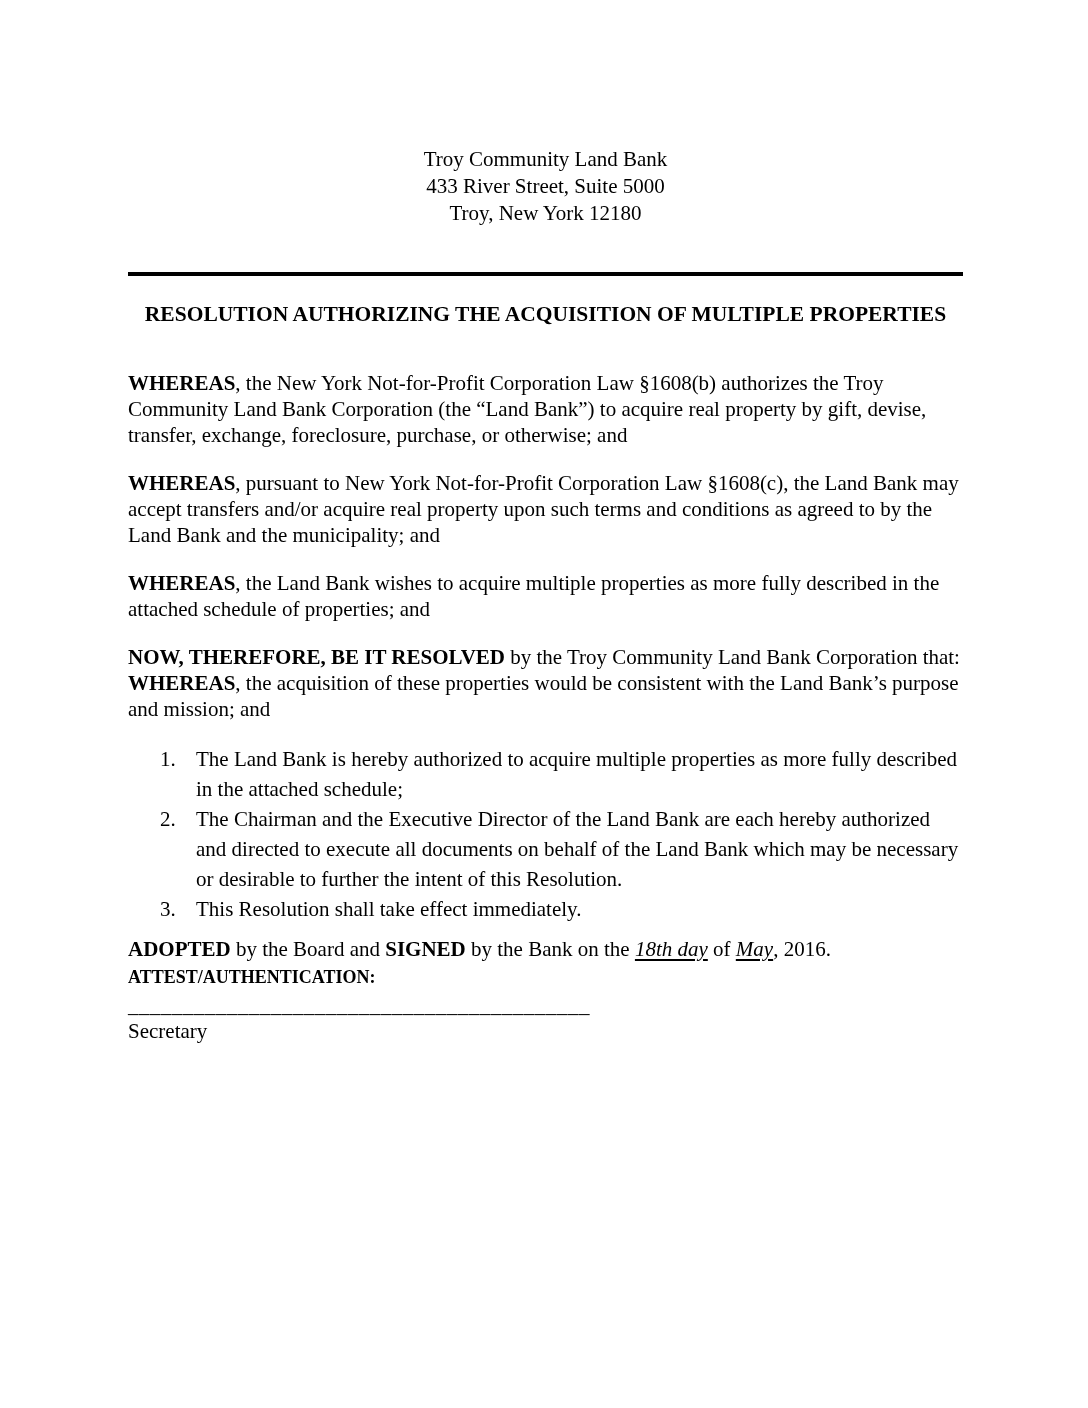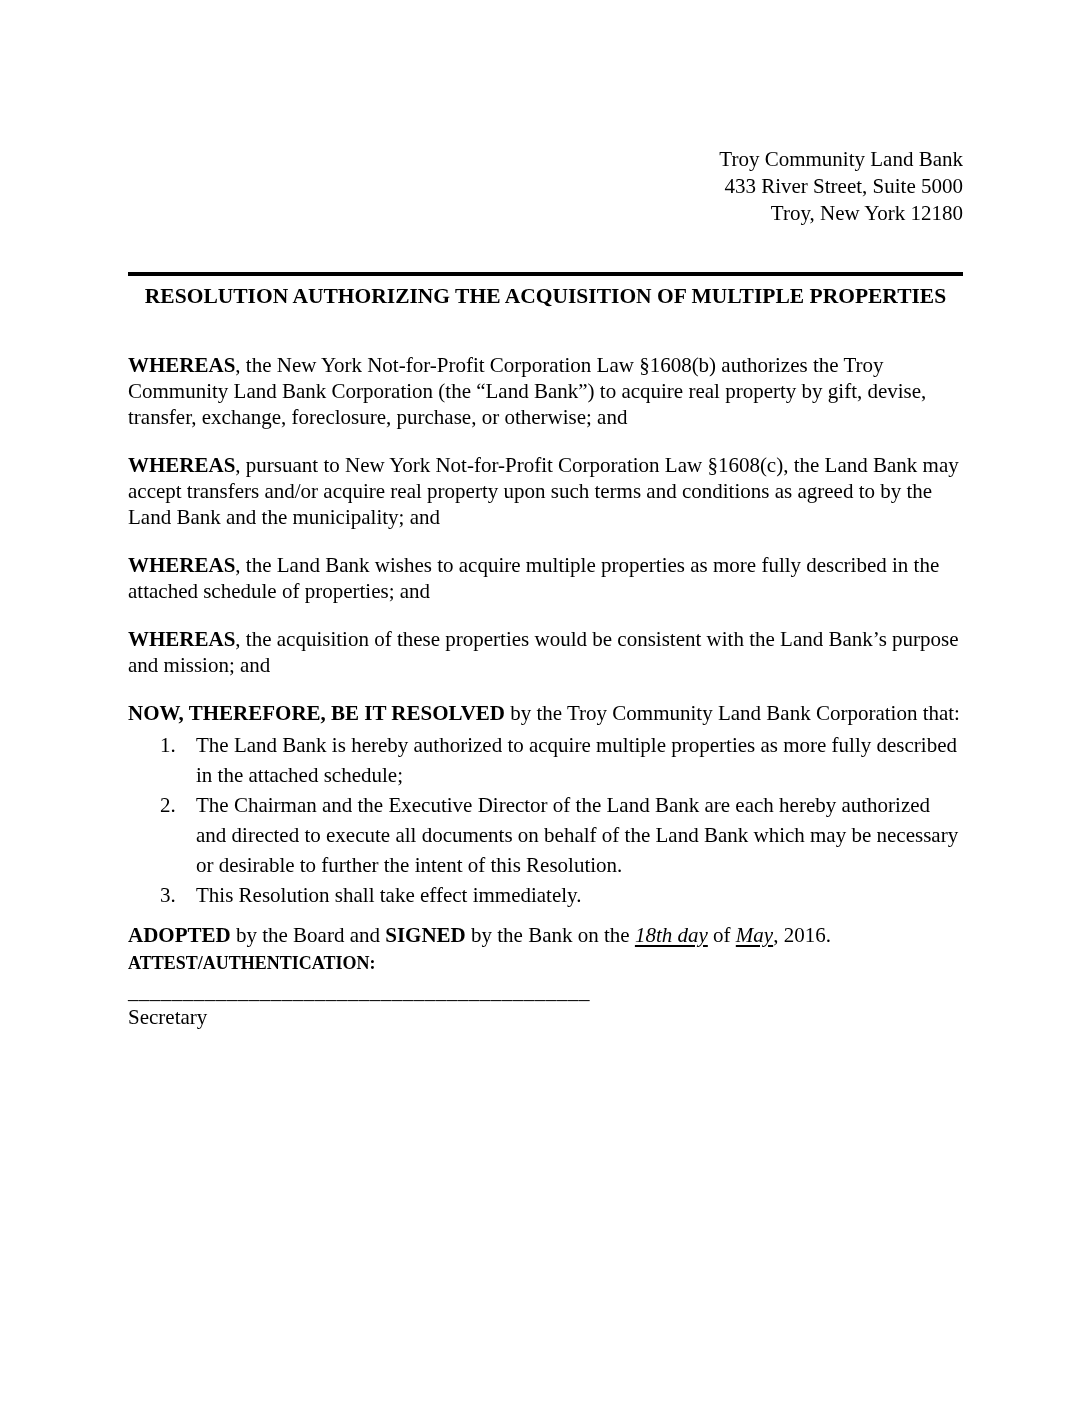--- a/index.html
+++ b/index.html
@@ -11,28 +11,28 @@
     width: 1088px;
     height: 1408px;
     background: #ffffff;
     color: #000000;
     font-family: "Liberation Serif", "DejaVu Serif", serif;
     box-sizing: border-box;
     padding: 146px 125px 0 128px;
     overflow: hidden;
   }
   .header {
-    text-align: right;
+    text-align: center;
     font-size: 21px;
     line-height: 27px;
   }
   .title-block {
     margin-top: 45px;
     border-top: 4px solid #000000;
-    padding-top: 7px;
+    padding-top: 25px;
     text-align: center;
     font-weight: 700;
     font-size: 21.5px;
     line-height: 27px;
   }
   .para {
     font-size: 21px;
     line-height: 26px;
     margin: 0 0 22px 0;
   }
@@ -106,23 +106,23 @@
   </div>
 
   <div class="title-block">RESOLUTION AUTHORIZING THE ACQUISITION OF MULTIPLE PROPERTIES</div>
 
   <p class="para first"><strong>WHEREAS</strong><span>, the New York Not-for-Profit Corporation Law §1608(b) authorizes the Troy Community Land Bank Corporation (the “Land Bank”) to acquire real property by gift, devise, transfer, exchange, foreclosure, purchase, or otherwise; and</span></p>
 
   <p class="para"><strong>WHEREAS</strong><span>, pursuant to New York Not-for-Profit Corporation Law §1608(c), the Land Bank may accept transfers and/or acquire real property upon such terms and conditions as agreed to by the Land Bank and the municipality; and</span></p>
 
   <p class="para"><strong>WHEREAS</strong><span>, the Land Bank wishes to acquire multiple properties as more fully described in the attached schedule of properties; and</span></p>
 
+  <p class="para now-para"><strong>NOW, THEREFORE, BE IT RESOLVED</strong><span> by the Troy Community Land Bank Corporation that:</span></p>
+
   <p class="para"><strong>WHEREAS</strong><span>, the acquisition of these properties would be consistent with the Land Bank’s purpose and mission; and</span></p>
-
-  <p class="para now-para"><strong>NOW, THEREFORE, BE IT RESOLVED</strong><span> by the Troy Community Land Bank Corporation that:</span></p>
 
   <div class="res-list">
     <div class="li">
       <span class="num">1.</span>
       <span class="li-text">The Land Bank is hereby authorized to acquire multiple properties as more fully described in the attached schedule;</span>
     </div>
     <div class="li">
       <span class="num">2.</span>
       <span class="li-text">The Chairman and the Executive Director of the Land Bank are each hereby authorized and directed to execute all documents on behalf of the Land Bank which may be necessary or desirable to further the intent of this Resolution.</span>
     </div>

